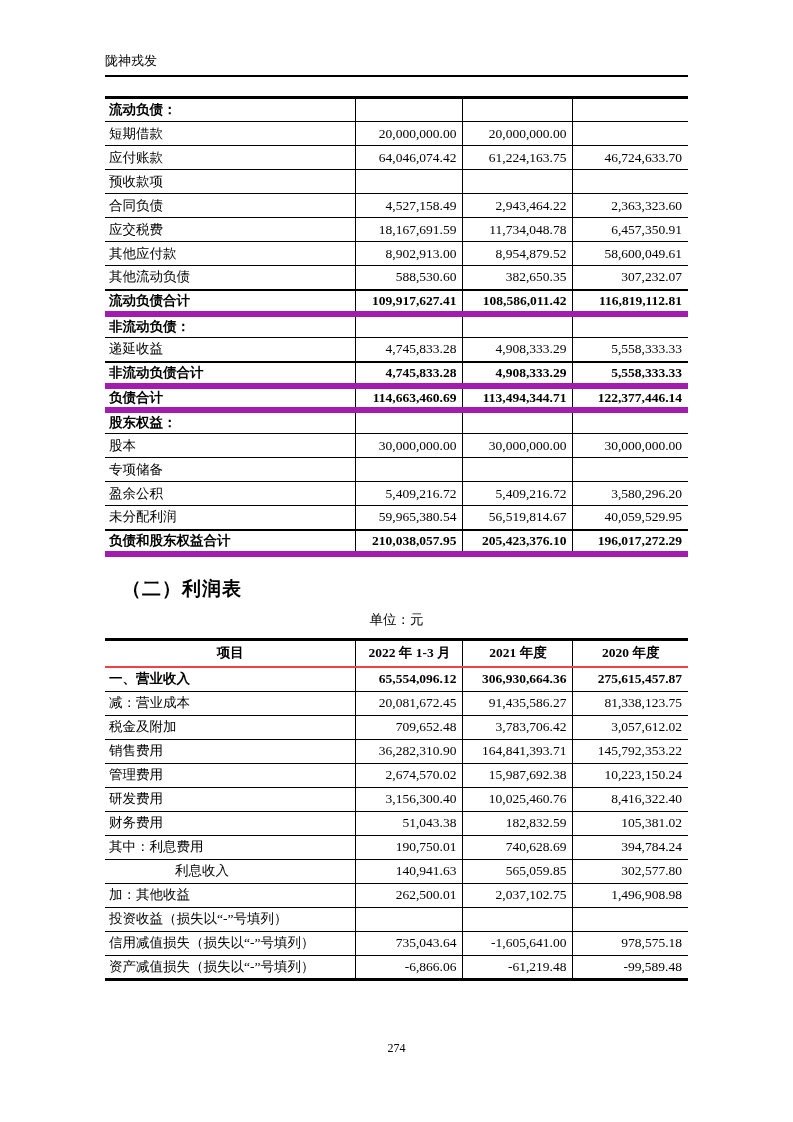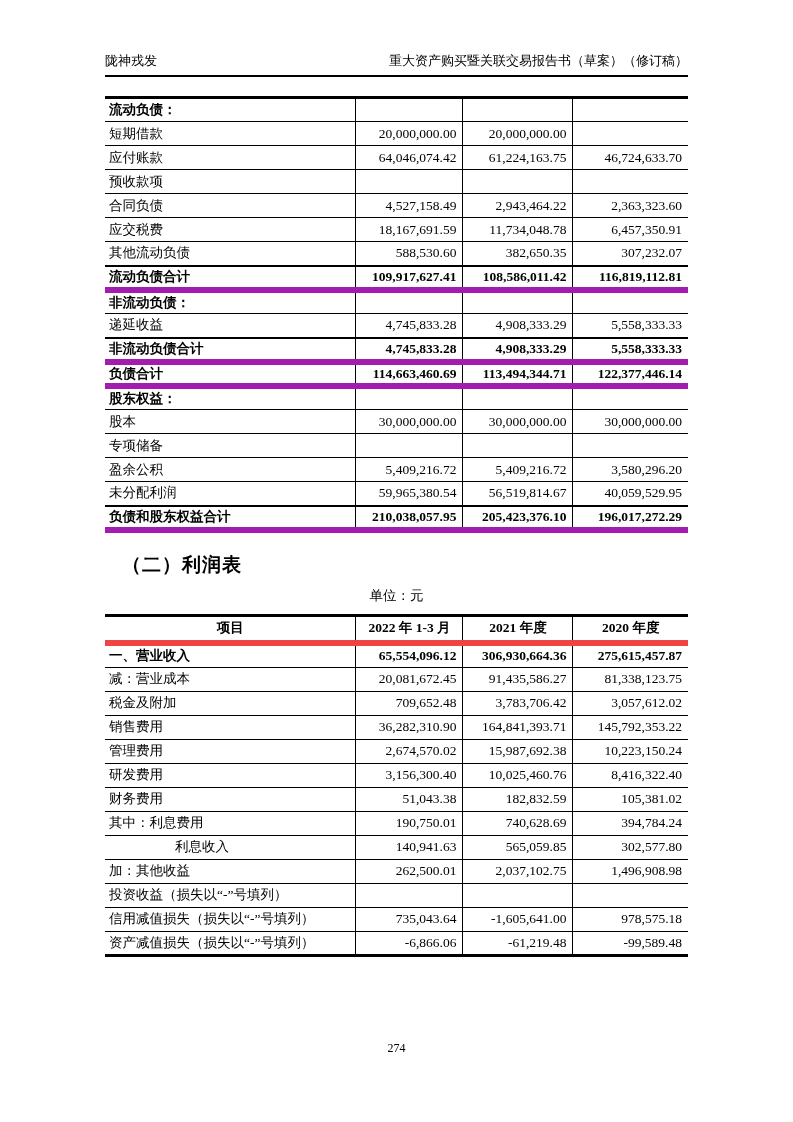--- a/index.html
+++ b/index.html
@@ -35,21 +35,21 @@
   .fin-table.income { margin-top:9px; }
   .fin-table td, .fin-table th {
     height:24px;
     border-bottom:1px solid #000;
     vertical-align:middle;
     overflow:hidden;
     white-space:nowrap;
   }
   .fin-table th {
     height:28px;
-    border-bottom:6px solid #ef4444;
+    border-bottom:2px solid #ef4444;
     font-weight:bold;
     text-align:center;
   }
   .fin-table th + th, .fin-table td + td { border-left:1px solid #000; }
   .fin-table td.lbl { text-align:left; padding-left:4px; }
   .fin-table td.lbl.indent { padding-left:70px; }
   .fin-table td.num { text-align:right; padding-right:6px; }
   .fin-table tr.bold td { font-weight:bold; }
   .fin-table tr.heavy td { border-top:2px solid #000; border-bottom:6px solid #a21caf; font-weight:bold; }
   .section-heading {
@@ -73,21 +73,20 @@
   }
 </style>
 </head>
 <body>
 
 <div class="page">
   <div class="content">
 
     <div class="doc-header">
       <span>陇神戎发</span>
-      <span>重大资产购买暨关联交易报告书（草案）（修订稿）</span>
     </div>
 
     <table class="fin-table balance" id="balance-table">
         <colgroup>
           <col style="width: 43.05%;">
           <col style="width: 18.35%;">
           <col style="width: 18.87%;">
           <col style="width: 19.73%;">
         </colgroup>
         <tbody>
@@ -121,20 +120,26 @@
             <td class="num">2,943,464.22</td>
             <td class="num">2,363,323.60</td>
           </tr>
           <tr>
             <td class="lbl">应交税费</td>
             <td class="num">18,167,691.59</td>
             <td class="num">11,734,048.78</td>
             <td class="num">6,457,350.91</td>
           </tr>
           <tr>
+            <td class="lbl">其他应付款</td>
+            <td class="num">8,902,913.00</td>
+            <td class="num">8,954,879.52</td>
+            <td class="num">58,600,049.61</td>
+          </tr>
+          <tr>
             <td class="lbl">其他流动负债</td>
             <td class="num">588,530.60</td>
             <td class="num">382,650.35</td>
             <td class="num">307,232.07</td>
           </tr>
           <tr class="heavy">
             <td class="lbl">流动负债合计</td>
             <td class="num">109,917,627.41</td>
             <td class="num">108,586,011.42</td>
             <td class="num">116,819,112.81</td>

